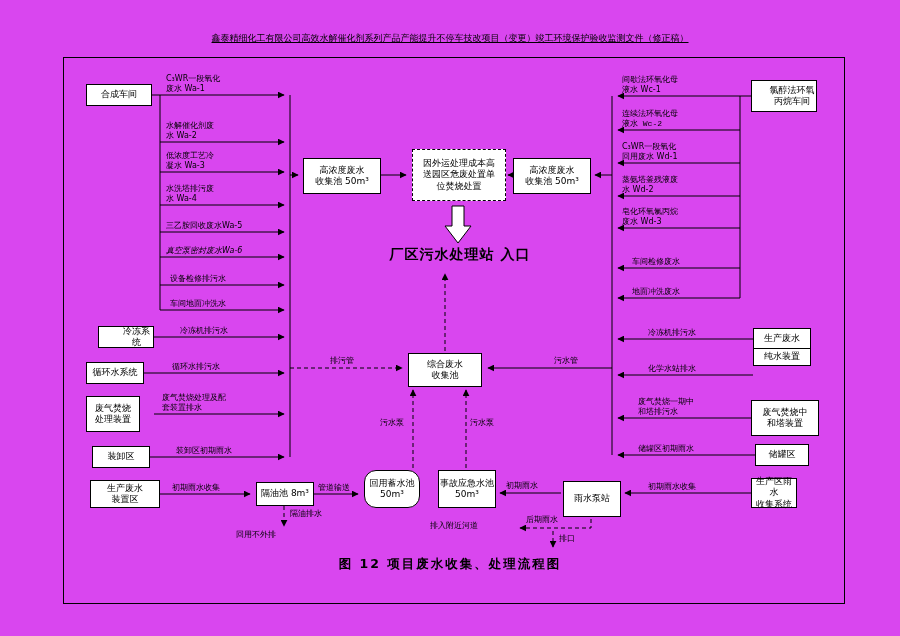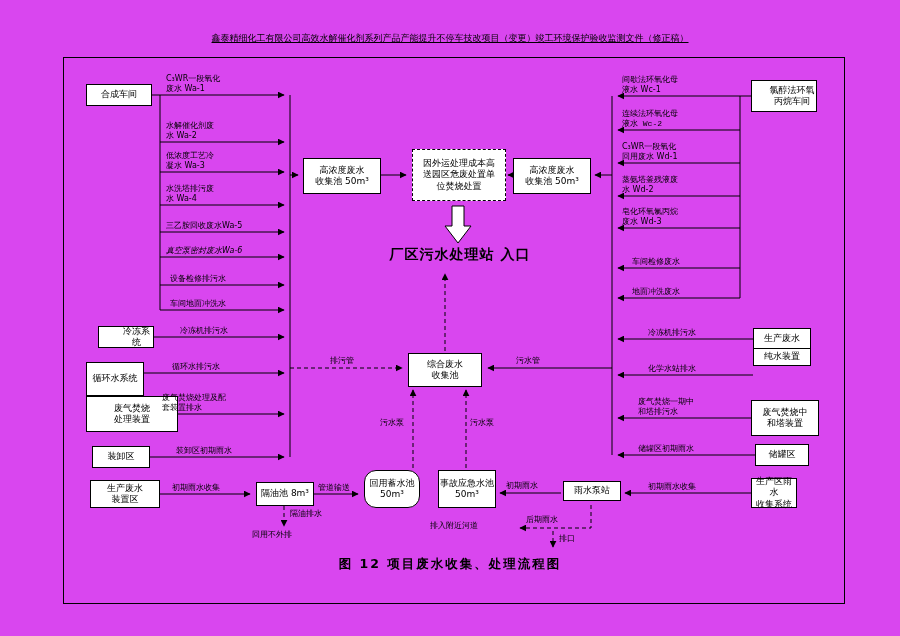--- a/index.html
+++ b/index.html
@@ -95,35 +95,35 @@
 收集池 50m³</div>
   <div class="box dashed" style="left:412px;top:149px;width:94px;height:52px;">因外运处理成本高
 送园区危废处置单
 位焚烧处置</div>
   <div class="box" style="left:513px;top:158px;width:78px;height:36px;">高浓度废水
 收集池 50m³</div>
   <div class="box" style="left:751px;top:80px;width:66px;height:32px;padding-left:16px;">氯醇法环氧
 丙烷车间</div>
 
   <div class="box" style="left:98px;top:326px;width:56px;height:22px;padding-left:21px;">冷冻系统</div>
-  <div class="box" style="left:86px;top:362px;width:58px;height:34px;">循环水系统</div>
-  <div class="box" style="left:86px;top:396px;width:92px;height:36px;">废气焚烧
+  <div class="box" style="left:86px;top:362px;width:58px;height:22px;">循环水系统</div>
+  <div class="box" style="left:86px;top:396px;width:54px;height:36px;">废气焚烧
 处理装置</div>
   <div class="box" style="left:92px;top:446px;width:58px;height:22px;">装卸区</div>
   <div class="box" style="left:90px;top:480px;width:70px;height:28px;">生产废水
 装置区</div>
 
   <div class="box" style="left:256px;top:482px;width:58px;height:24px;">隔油池 8m³</div>
   <div class="box" style="left:364px;top:470px;width:56px;height:38px;border-radius:12px;">回用蓄水池
 50m³</div>
   <div class="box" style="left:438px;top:470px;width:58px;height:38px;">事故应急水池
 50m³</div>
   <div class="box" style="left:408px;top:353px;width:74px;height:34px;">综合废水
 收集池</div>
-  <div class="box" style="left:563px;top:481px;width:58px;height:20px;">雨水泵站</div>
+  <div class="box" style="left:563px;top:481px;width:58px;height:36px;">雨水泵站</div>
   <div class="box" style="left:751px;top:478px;width:46px;height:30px;">生产区雨水
 收集系统</div>
 
   <div class="box" style="left:753px;top:328px;width:58px;height:22px;">生产废水</div>
   <div class="box" style="left:753px;top:348px;width:58px;height:18px;">纯水装置</div>
   <div class="box" style="left:751px;top:400px;width:68px;height:36px;">废气焚烧中
 和塔装置</div>
   <div class="box" style="left:755px;top:444px;width:54px;height:22px;">储罐区</div>
 
   <div class="entrance">厂区污水处理站 入口</div>
@@ -162,27 +162,27 @@
 
   <div class="lbl" style="left:648px;top:328px;">冷冻机排污水</div>
   <div class="lbl" style="left:648px;top:364px;">化学水站排水</div>
   <div class="lbl" style="left:638px;top:397px;">废气焚烧一期中
 和塔排污水</div>
   <div class="lbl" style="left:638px;top:444px;">储罐区初期雨水</div>
 
   <div class="lbl" style="left:172px;top:483px;">初期雨水收集</div>
   <div class="lbl" style="left:318px;top:483px;">管道输送</div>
   <div class="lbl" style="left:290px;top:509px;">隔油排水</div>
-  <div class="lbl" style="left:252px;top:530px;">回用不外排</div>
+  <div class="lbl" style="left:236px;top:530px;">回用不外排</div>
   <div class="lbl" style="left:506px;top:481px;">初期雨水</div>
   <div class="lbl" style="left:648px;top:482px;">初期雨水收集</div>
   <div class="lbl" style="left:526px;top:515px;">后期雨水</div>
   <div class="lbl" style="left:430px;top:521px;">排入附近河道</div>
   <div class="lbl" style="left:559px;top:534px;">排口</div>
 
   <div class="lbl" style="left:330px;top:356px;">排污管</div>
-  <div class="lbl" style="left:516px;top:356px;">污水管</div>
+  <div class="lbl" style="left:554px;top:356px;">污水管</div>
   <div class="lbl" style="left:380px;top:418px;">污水泵</div>
   <div class="lbl" style="left:470px;top:418px;">污水泵</div>
 
   <div class="title">图 12    项目废水收集、处理流程图</div>
 
 </div>
 
 </body></html>

